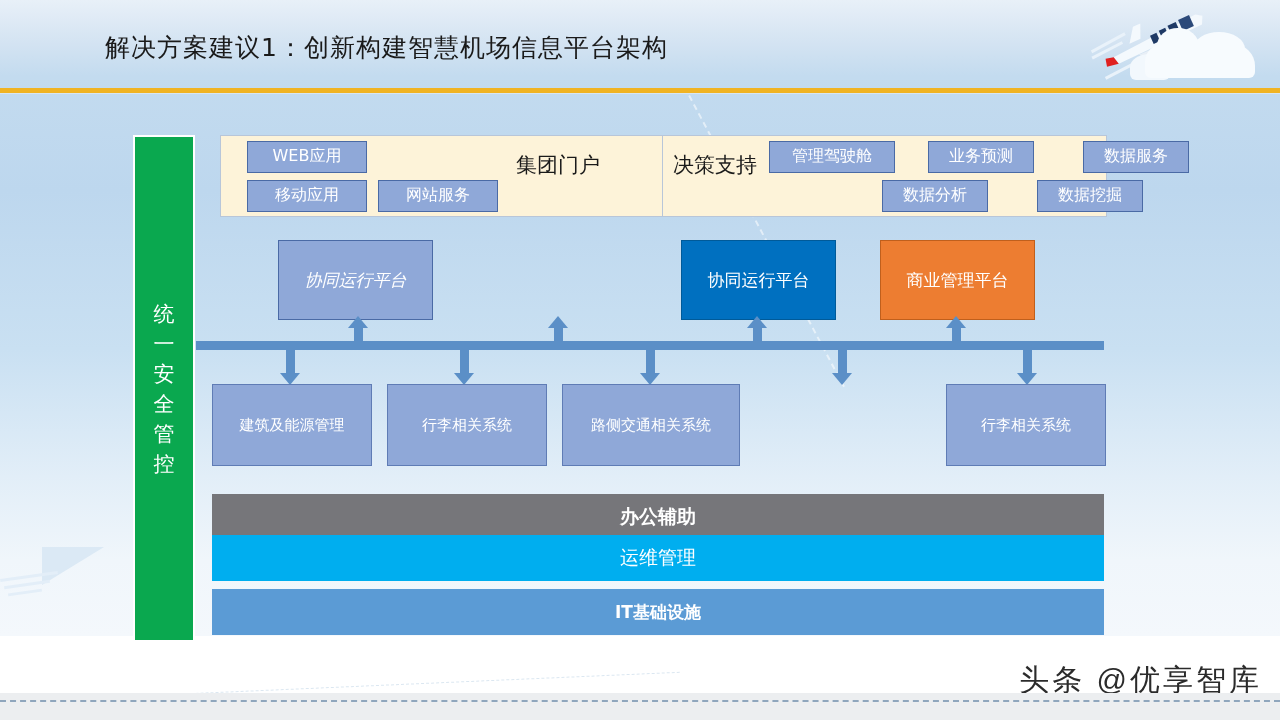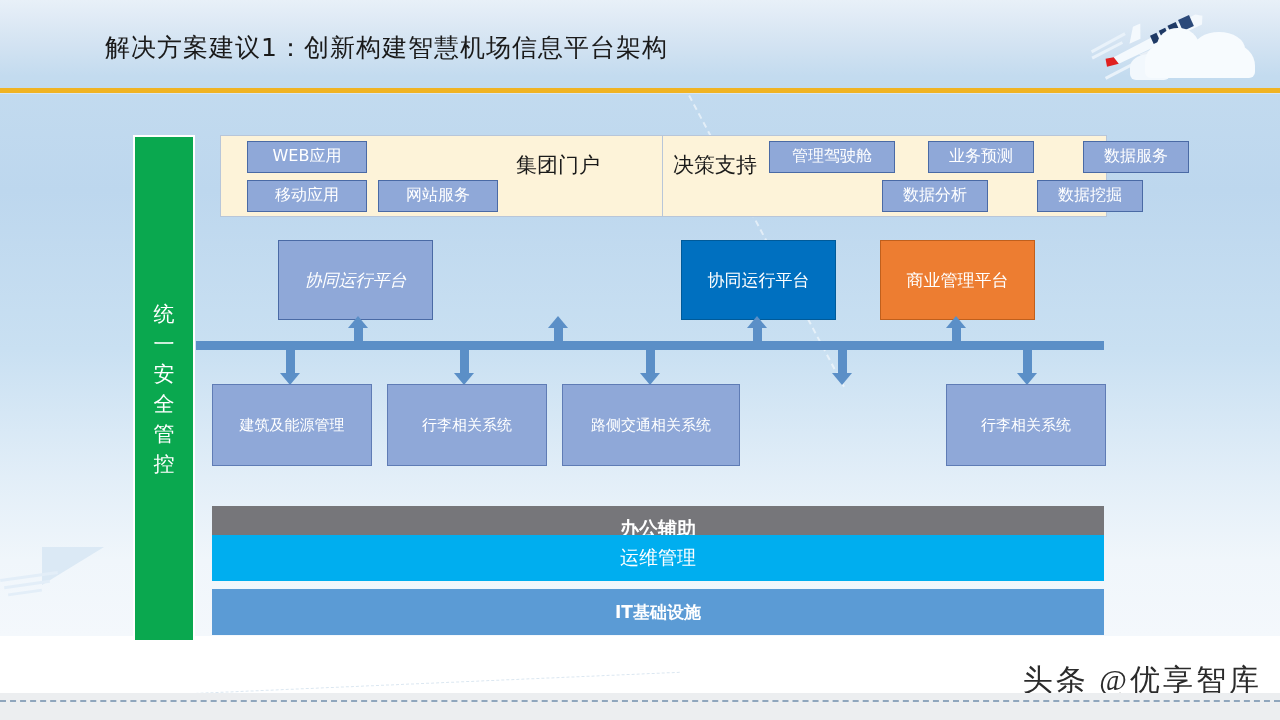--- a/index.html
+++ b/index.html
@@ -44,21 +44,21 @@
     position:absolute;left:60px;top:52px;width:560px;height:0;
     border-top:1px dashed #dbe7f1;transform:rotate(-2.5deg);
   }
 
   
   .bot-strip{position:absolute;left:0;top:693px;width:1280px;height:27px;background:#eceef0;}
   .bot-dash{position:absolute;left:0;top:700px;width:1280px;height:0;border-top:2px dashed #8fa6bd;}
   .watermark{
     position:absolute;right:18px;top:660px;
     font-size:30px;color:#2b2b2b;letter-spacing:3px;white-space:nowrap;
-    font-family:Liberation Serif, serif;
+    font-family:Liberation Sans, sans-serif;
   }
 
   
   .streak{
     position:absolute;left:690px;top:95px;width:330px;height:0;
     border-top:2px dashed rgba(255,255,255,.55);
     transform:rotate(62deg);transform-origin:left top;pointer-events:none;
   }
 
   
@@ -232,21 +232,21 @@
   <div class="sys" style="left:387px;width:158px">
     <span>行李相关系统</span>
   </div>
   <div class="sys" style="left:562px;width:176px">
     <span>路侧交通相关系统</span>
   </div>
   <div class="sys" style="left:946px;width:158px">
     <span>行李相关系统</span>
   </div>
 
-  <div class="layer" style="top:506px;background:#76767a;font-size:19px;font-weight:bold;">
+  <div class="layer" style="top:494px;background:#76767a;font-size:19px;font-weight:bold;">
     <span>办公辅助</span>
   </div>
   <div class="layer" style="top:589px;background:#5b9bd5;font-size:17px;font-weight:bold;">
     <span>IT基础设施</span>
   </div>
   <div class="layer" style="top:535px;background:#00aeef;font-size:19px;">
     <span>运维管理</span>
   </div>
 
   <div class="deco-bl">

